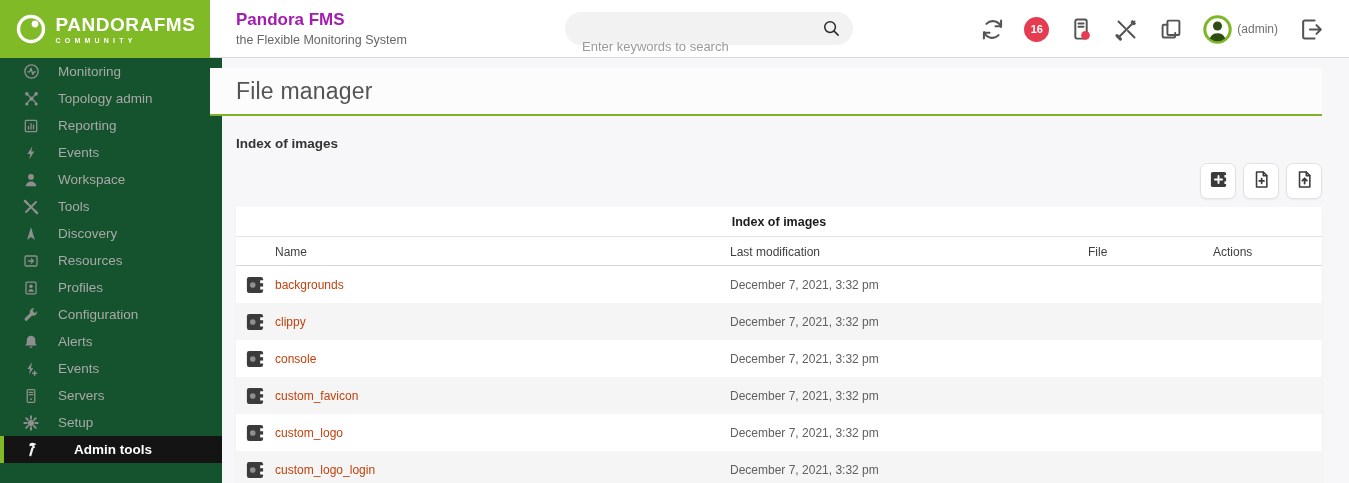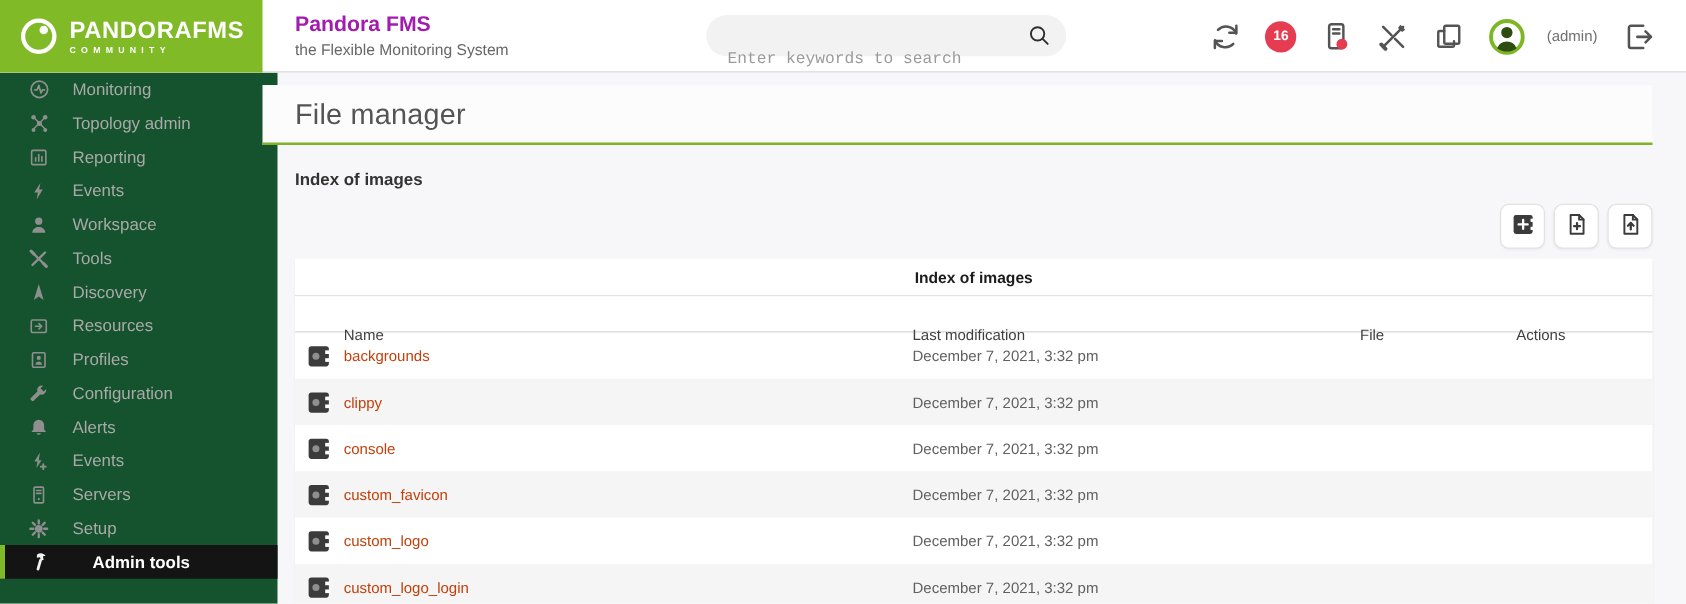--- a/index.html
+++ b/index.html
@@ -10,27 +10,27 @@
   .header { position:absolute; top:0; left:0; width:1349px; height:58px; background:#fff; border-bottom:1px solid #d9d9d9; z-index:5; }
   .logo-block { position:absolute; left:0; top:0; width:210px; height:58px; background:#80ba27; display:flex; align-items:center; justify-content:center; gap:9px; }
   .logo-swirl { width:32px; height:32px; flex:0 0 auto; }
   .logo-text { color:#fff; line-height:1; }
   .logo-brand { font-size:19px; font-weight:800; letter-spacing:.5px; }
   .logo-sub { font-size:7px; letter-spacing:4.2px; margin-top:3px; font-weight:600; }
   .product-titles { position:absolute; left:236px; top:10px; }
   .product-title { font-size:17px; color:#a21caf; font-weight:700; }
   .product-subtitle { font-size:12.5px; color:#676767; margin-top:3px; }
   .search-wrap { position:absolute; left:565px; top:12px; width:288px; height:33px; background:#f2f2f2; border-radius:17px; display:flex; align-items:center; }
-  .search-input { flex:1; border:none; background:transparent; outline:none; font-size:13px; color:#0f172a; padding:0 8px 0 17px; font-family:Liberation Mono, monospace;margin-top:36px; }
+  .search-input { flex:1; border:none; background:transparent; outline:none; font-size:13px; color:#0f172a; padding:0 8px 0 17px; font-family:Liberation Sans, sans-serif;margin-top:36px; }
   .search-input::placeholder { color:#9a9a9a; }
   .search-btn { width:34px; height:33px; border:none; background:transparent; color:#2f2f2f; display:flex; align-items:center; justify-content:center; cursor:pointer; padding-right:10px; }
   .header-right { position:absolute; right:26px; top:0; height:58px; display:flex; align-items:center; gap:19px; color:#545454;text-align:center; }
   .h-icon { width:26px; height:26px; display:flex; align-items:center; justify-content:center; cursor:pointer; color:#545454; }
   .badge { width:25px; height:25px; border-radius:50%; background:#e63c52; color:#fff; font-size:11px; font-weight:700; display:flex; align-items:center; justify-content:center; cursor:pointer; }
-  .user-chip { display:flex; align-items:center; gap:17px; cursor:pointer; }
+  .user-chip { display:flex; align-items:center; gap:5px; cursor:pointer; }
   .user-label { font-size:12px; color:#707070; }
   .avatar { width:29px; height:29px; }
 
   
   .sidebar { position:absolute; left:0; top:58px; width:222px; height:425px; background:#14532d; }
   .side-item { height:27px; display:flex; align-items:center; padding-left:22px; cursor:pointer; color:#a9a9a9; }
   .side-item .side-icon { width:18px; height:18px; display:flex; align-items:center; justify-content:center; color:#8f8f8f; flex:0 0 auto; }
   .side-item .side-label { margin-left:18px; font-size:13.5px; }
   .side-item.active { background:#141414; border-left:4px solid #80ba27; padding-left:18px; color:#fff;gap:16px; }
   .side-item.active .side-icon { color:#f2f2f2; }
@@ -40,21 +40,21 @@
   .title-band { position:absolute; left:210px; right:27px; top:68px; height:48px; background:#fcfcfc; border-bottom:2px solid #7eb229; display:flex; align-items:center; }
   .page-title { font-size:23px; color:#545454; font-weight:400; padding-left:26px; letter-spacing:.2px; }
   .section-title { position:absolute; left:236px; top:136px; font-size:13.5px; font-weight:700; color:#333; }
   .toolbar { position:absolute; right:27px; top:163px; display:flex; gap:7px; }
   .tool-btn { width:36px; height:36px; background:#fff; border:1px solid #e2e2e2; border-radius:7px; display:flex; align-items:center; justify-content:center; cursor:pointer; box-shadow:0 1px 2px rgba(0,0,0,.05); color:#3b3b3b; }
 
   
   .table-card { position:absolute; left:236px; right:27px; top:207px; height:290px; background:#fff; box-shadow:0 1px 2px rgba(0,0,0,.05); }
   .table-title { height:30px; display:flex; align-items:center; justify-content:center; font-size:12.5px; font-weight:700; color:#1c1c1c; border-bottom:1px solid #e3e3e3; }
   .table-head { position:relative; height:29px; border-bottom:1px solid #d8d8d8; font-size:12px; color:#3f3f3f; }
-  .table-head span { position:absolute; top:24px; }
+  .table-head span { position:absolute; top:8px; }
   .col-0 { left:39px; } .col-1 { left:494px; } .col-2 { left:852px; } .col-3 { left:977px; }
   .t-row { position:relative; height:37px; cursor:pointer; }
   .t-row:nth-child(even) { background:#f5f5f5; }
   .row-icon { position:absolute; left:10px; top:10px; width:18px; height:18px; }
   .cell { position:absolute; top:12px; font-size:12px; color:#c2410c; }
   .cell.name { left:39px; }
   .cell.mod { left:494px; color:#606060; }
   .cell.size { left:852px; }
   .cell.actions { left:977px; }
 </style>

